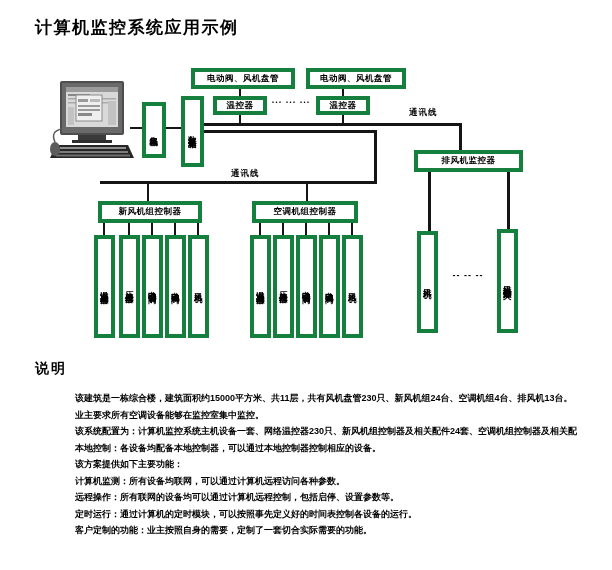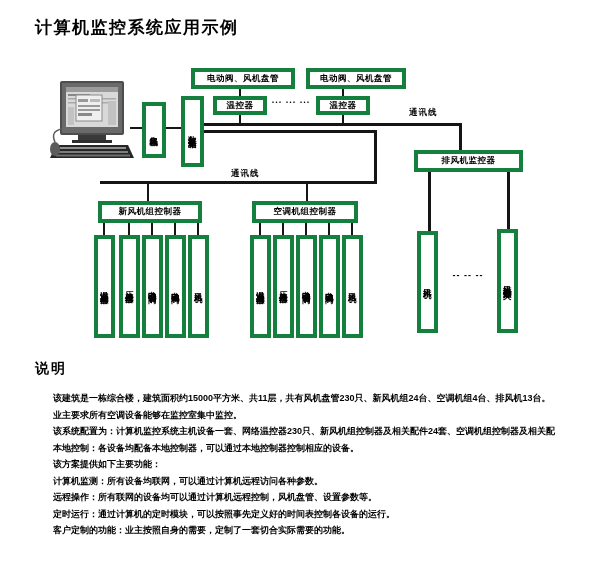--- a/index.html
+++ b/index.html
@@ -32,21 +32,21 @@
   }
   
   .notes-heading{
     position:absolute;left:35px;top:360px;margin:0;
     font-size:14px;font-weight:bold;letter-spacing:2px;color:#000;
   }
   .notes-body{
     position:absolute;left:35px;top:390px;width:575px;
     font-size:9px;font-weight:bold;line-height:16.5px;color:#000;
   }
-  .note-line{white-space:nowrap;}
+  .note-line{white-space:nowrap;margin-left:22px;}
   .note-line.indent{padding-left:18px;}
 </style>
 </head>
 <body>
 
 <div class="page">
 
   <h1 class="title">计算机监控系统应用示例</h1>
 
   <div>
@@ -139,18 +139,18 @@
   </div>
 
   <h2 class="notes-heading">说明</h2>
   <div class="notes-body">
     <div class="note-line indent">该建筑是一栋综合楼，建筑面积约15000平方米、共11层，共有风机盘管230只、新风机组24台、空调机组4台、排风机13台。</div>
     <div class="note-line indent">业主要求所有空调设备能够在监控室集中监控。</div>
     <div class="note-line indent">该系统配置为：计算机监控系统主机设备一套、网络温控器230只、新风机组控制器及相关配件24套、空调机组控制器及相关配</div>
     <div class="note-line indent">本地控制：各设备均配备本地控制器，可以通过本地控制器控制相应的设备。</div>
     <div class="note-line indent">该方案提供如下主要功能：</div>
     <div class="note-line indent">计算机监测：所有设备均联网，可以通过计算机远程访问各种参数。</div>
-    <div class="note-line indent">远程操作：所有联网的设备均可以通过计算机远程控制，风机盘管、设置参数等。</div>
+    <div class="note-line indent">远程操作：所有联网的设备均可以通过计算机远程控制，包括启停、设置参数等。</div>
     <div class="note-line indent">定时运行：通过计算机的定时模块，可以按照事先定义好的时间表控制各设备的运行。</div>
     <div class="note-line indent">客户定制的功能：业主按照自身的需要，定制了一套切合实际需要的功能。</div>
   </div>
 
 </div>
 
 </body></html>

